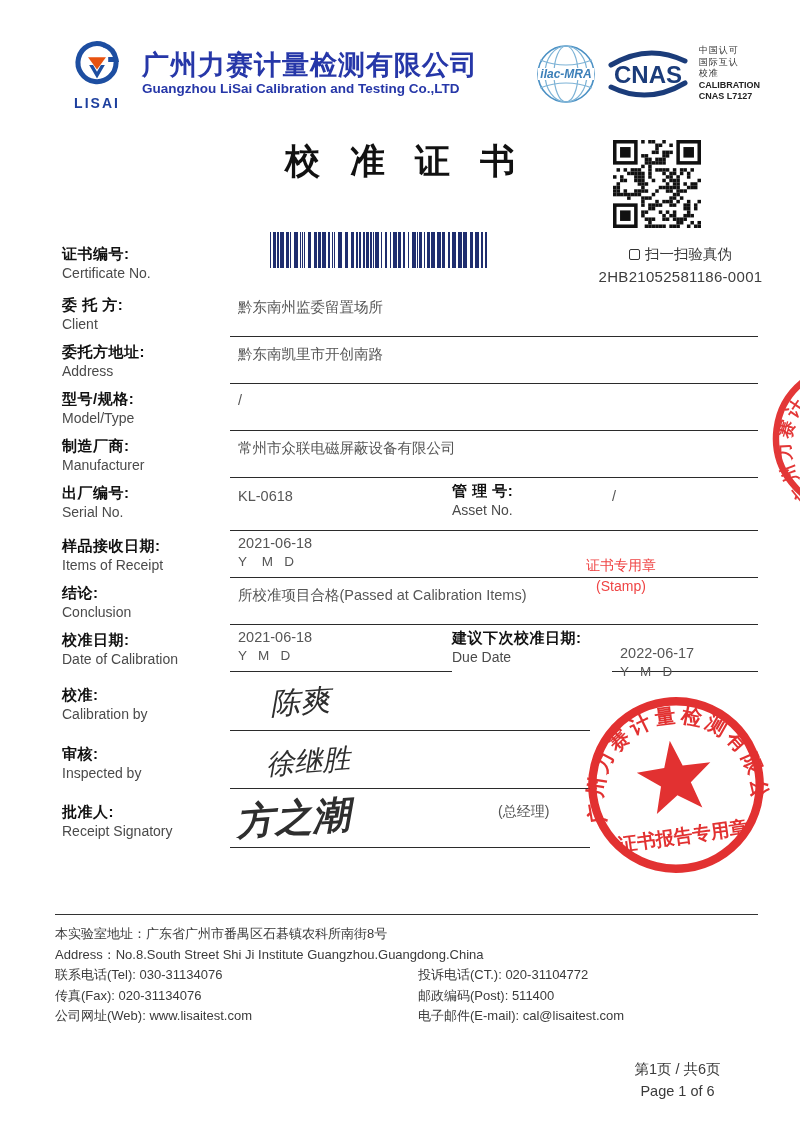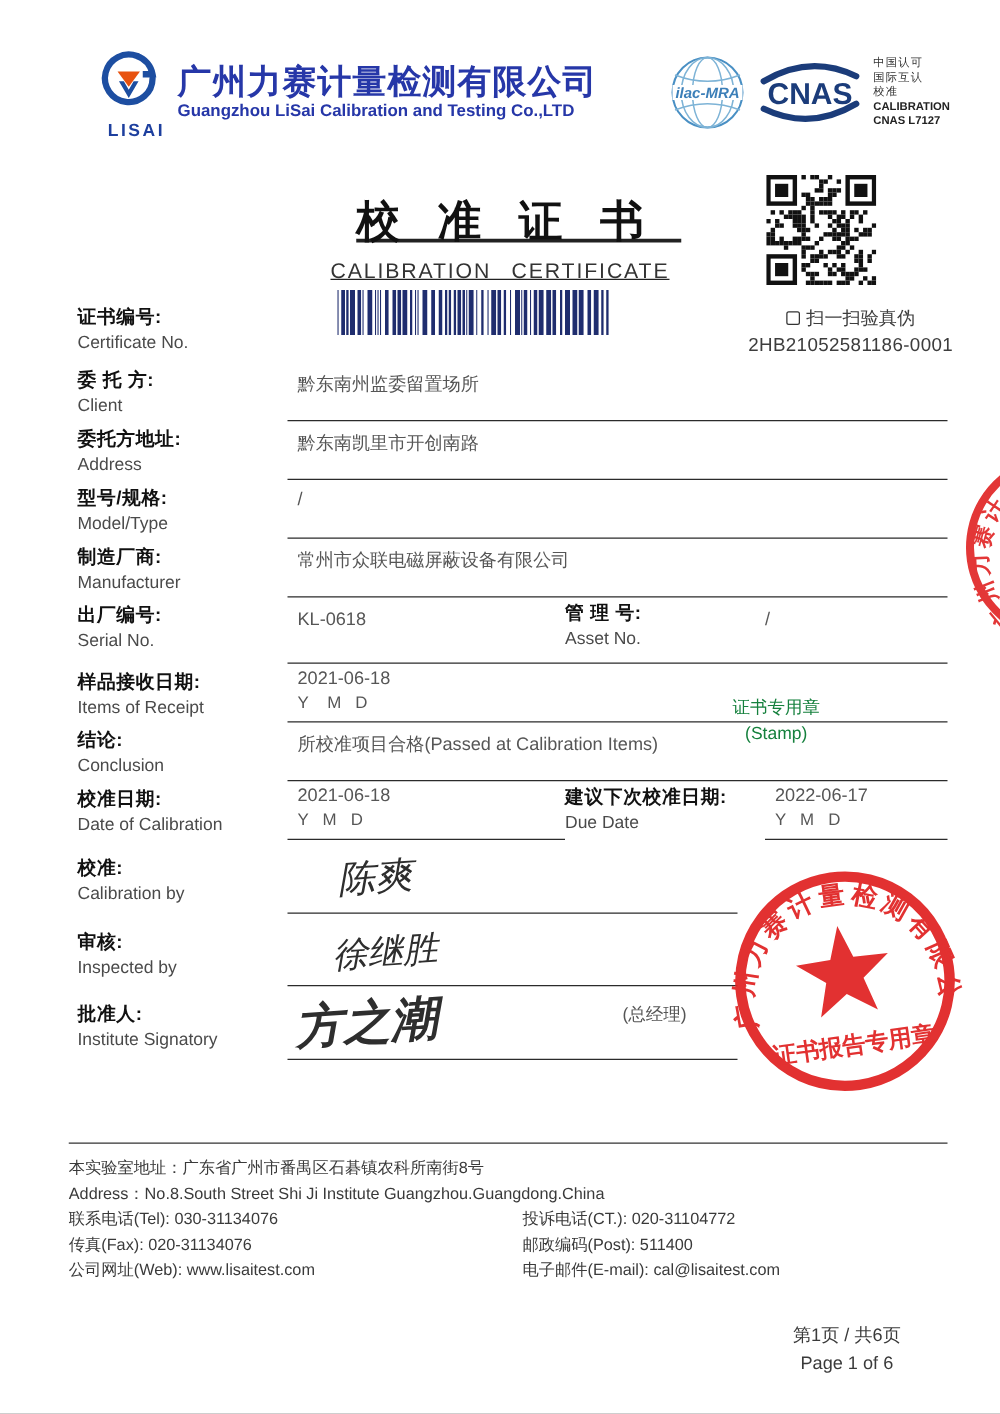--- a/index.html
+++ b/index.html
@@ -4,30 +4,30 @@
 <style>
   * { margin:0; padding:0; box-sizing:border-box; }
   html,body { background:#888; }
   body { font-family:"Liberation Sans","DejaVu Sans",sans-serif; }
   .page {
     position:relative; width:800px; height:1131px; background:#ffffff;
     margin:0 auto; overflow:hidden; color:#222;
   }
   
   .header { position:absolute; top:34px; left:62px; right:40px; height:80px; display:flex; align-items:center; }
-  .emblem-wrap { width:70px; text-align:right; }
+  .emblem-wrap { width:70px; text-align:center; }
   .emblem-wrap .lisai { font-size:14px; font-weight:bold; color:#1d3f9e; letter-spacing:2px; margin-top:-2px; }
   .company { margin-left:10px; }
   .company .zh { font-size:27px; font-weight:bold; color:#2637a8; letter-spacing:1px; line-height:30px; }
   .company .en { font-size:13.5px; font-weight:bold; color:#2637a8; line-height:18px; }
   .header-right { margin-left:auto; display:flex; align-items:center; gap:8px; }
   .acc-text { font-size:9px; color:#333; line-height:11.5px; letter-spacing:1px; }
   .acc-text .b { font-weight:bold; letter-spacing:0; color:#222; }
   
-  .title-block { position:absolute; top:154px; left:0; right:0; text-align:center;text-decoration:underline; }
+  .title-block { position:absolute; top:138px; left:0; right:0; text-align:center; }
   .title-zh { font-size:35px; font-weight:bold; color:#111; letter-spacing:30px; padding-left:30px; font-family:"DejaVu Sans",sans-serif; }
   .title-en { font-size:17px; color:#333; letter-spacing:1.5px; word-spacing:10px; margin-top:6px; }
   .qr { position:absolute; top:140px; left:613px; width:88px; height:88px; }
   
   .certno-label { position:absolute; top:243px; left:62px; }
   .lbl-zh { font-size:15px; font-weight:bold; color:#111; line-height:21px; letter-spacing:0.5px; }
   .lbl-en { font-size:14px; color:#4a4a4a; line-height:19px; }
   .barcode { position:absolute; top:232px; left:270px; width:220px; height:36px; display:flex; align-items:stretch; }
   .barcode span { display:block; height:100%; }
   .scan-block { position:absolute; top:245px; left:593px; width:175px; font-size:14.5px; color:#3d3d3d; text-align:center; }
@@ -38,29 +38,29 @@
   .form { position:absolute; top:290px; left:62px; right:42px; }
   .frow { display:flex; }
   .frow .lab { width:168px; flex:none; padding-top:4px; }
   .frow .val { flex:1; border-bottom:1.6px solid #2b2b2b; font-size:14.5px; color:#565656; padding:8px 0 0 8px; }
   .h47 { height:47px; } .h53 { height:53px; }
   .sub { font-size:13.5px; color:#565656; white-space:pre; margin-top:3px; }
   .midlab { width:160px; flex:none; padding-top:2px; }
   .split { display:flex; flex:1; }
   .v1 { width:222px; flex:none; border-bottom:1.6px solid #2b2b2b; font-size:14.5px; color:#565656; padding:8px 0 0 8px; }
   .gap { width:160px; flex:none; padding-top:2px; }
-  .v2 { flex:1; border-bottom:1.6px solid #2b2b2b; font-size:14.5px; color:#565656; padding:8px 0 0 8px; }
+  .v2 { flex:1; border-bottom:1.6px solid #2b2b2b; font-size:14.5px; color:#565656; padding:8px 0 0 8px;margin-top:16px; }
   
   .srow { display:flex; }
   .srow .lab { width:168px; flex:none; padding-top:12px; }
   .sigcell { width:360px; flex:none; border-bottom:1.7px solid #2b2b2b; position:relative; }
   .sig { font-family:"DejaVu Serif",serif; font-style:italic; color:#2e2e2e; transform:rotate(-4deg); display:inline-block; }
   .h59 { height:59px; } .h58 { height:58px; }
   .note { font-size:14px; color:#555; padding-top:14px; }
-  .stampcap { position:absolute; left:556px; top:555px; width:130px; text-align:center; font-size:14px; color:#15803d; line-height:21px; z-index:1; }
+  .stampcap { position:absolute; left:556px; top:555px; width:130px; text-align:center; font-size:14px; color:#ef4444; line-height:21px; z-index:1; }
   
   .stamp-main { position:absolute; left:583px; top:692px; width:186px; height:186px; transform:rotate(-8deg); opacity:0.93; z-index:2; }
   .stamp-part { position:absolute; left:768px; top:358px; width:160px; height:160px; transform:rotate(-38deg); opacity:0.9; z-index:2; }
   
   .footer { position:absolute; top:914px; left:55px; right:42px; border-top:1.6px solid #333; padding-top:9px; font-size:13px; color:#3a3a3a; }
   .footer .line { line-height:20.5px; }
   .fcols { display:flex; line-height:20.5px; }
   .fcols .c1 { width:363px; flex:none; }
   .pageno { position:absolute; top:1058px; left:600px; width:155px; text-align:center; font-size:14.5px; color:#3a3a3a; line-height:22px; }
 </style>
@@ -103,21 +103,20 @@
         <div>国际互认</div>
         <div>校准</div>
         <div class="b">CALIBRATION</div>
         <div class="b">CNAS L7127</div>
       </div>
     </div>
   </div>
 
   <div class="title-block">
     <div class="title-zh">校准证书</div>
-    <div class="title-en">CALIBRATION  CERTIFICATE</div>
   </div>
 
   <svg class="qr" id="qr" viewBox="0 0 25 25">
       <rect x="8" y="0" width="1" height="1" fill="#111"></rect>
       <rect x="10" y="0" width="1" height="1" fill="#111"></rect>
       <rect x="11" y="0" width="1" height="1" fill="#111"></rect>
       <rect x="14" y="0" width="1" height="1" fill="#111"></rect>
       <rect x="12" y="1" width="1" height="1" fill="#111"></rect>
       <rect x="13" y="1" width="1" height="1" fill="#111"></rect>
       <rect x="16" y="1" width="1" height="1" fill="#111"></rect>
@@ -536,21 +535,21 @@
           <div class="lbl-en">Inspected by</div>
         </div>
       <div class="sigcell">
         <span class="sig" style="font-size:28px;margin:12px 0 0 36px;">徐继胜</span>
       </div>
     </div>
 
     <div class="srow h59">
       <div class="lab">
           <div class="lbl-zh">批准人:</div>
-          <div class="lbl-en">Institute Signatory</div>
+          <div class="lbl-en">Receipt Signatory</div>
         </div>
       <div class="sigcell">
         <span class="sig" style="font-size:38px;font-weight:bold;margin:4px 0 0 6px;">方之潮</span>
         <span class="note" style="position:absolute;left:225px;top:0;margin-left:43px;">(总经理)</span>
       </div>
     </div>
   </div>
 
   <div class="stampcap">
     <div>证书专用章</div>

